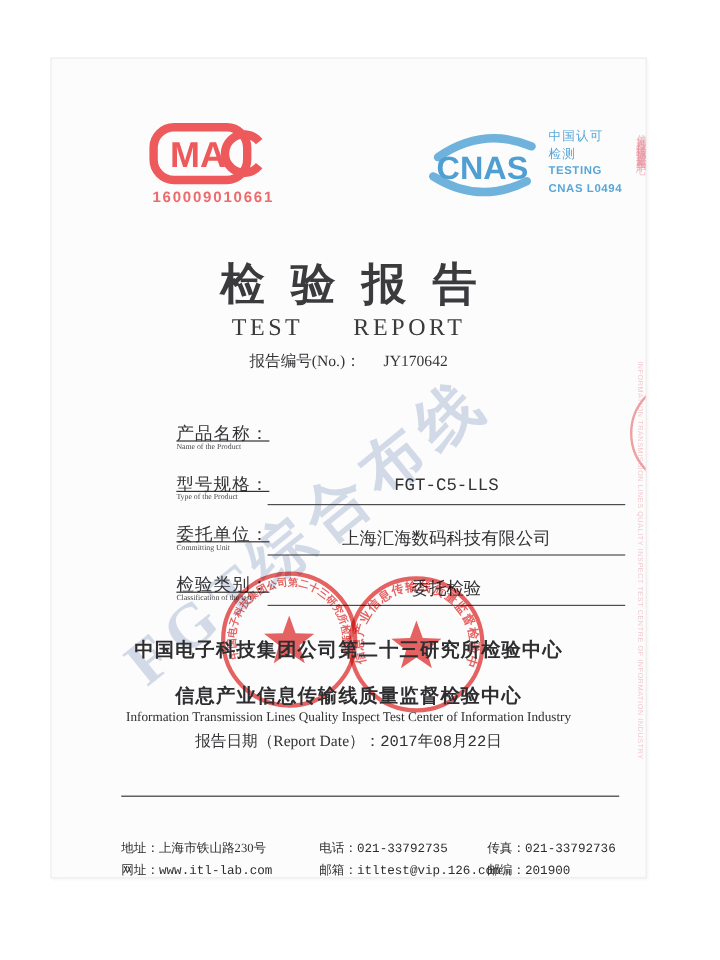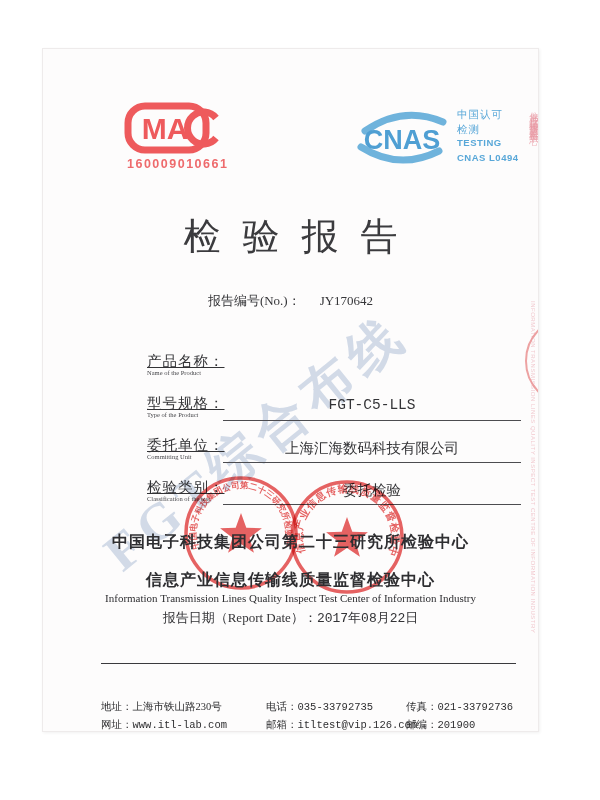--- a/index.html
+++ b/index.html
@@ -20,21 +20,21 @@
   .cma { position:absolute; left:80px; top:52px; }
   .cma-number { position:absolute; left:84px; top:108px; font-family:"Liberation Sans",sans-serif;
     font-weight:bold; font-size:12.5px; letter-spacing:1.5px; color:#ee6a6c; }
   .cnas { position:absolute; left:310px; top:60px; }
   .cnas-text { position:absolute; left:414px; top:58px; line-height:14.5px;
     color:#58a7d8; font-family:"Liberation Sans",sans-serif; }
   .cnas-text .zh { font-size:10.5px; letter-spacing:1px; }
   .cnas-text .en { font-size:9.5px; font-weight:bold; letter-spacing:0.5px; }
   
   .title-zh { position:absolute; left:0; top:163px; width:100%; text-align:center;
-    font-size:37px; font-weight:400; letter-spacing:22px; text-indent:22px; color:#3b3b3e; }
+    font-size:37px; font-weight:700; letter-spacing:22px; text-indent:22px; color:#3b3b3e; }
   .title-en { position:absolute; left:0; top:213px; width:100%; text-align:center;
     font-size:20px; letter-spacing:3px; word-spacing:34px; color:#3b3b3e; }
   .report-no { position:absolute; left:0; top:243px; width:100%; text-align:center;
     font-size:13px; color:#353538; }
   .report-no .val { font-family:"Liberation Serif",serif; margin-left:19px; }
   
   .info-row { position:absolute; left:0; width:100%; height:36px; }
   .info-label { position:absolute; left:104px; top:0; color:#333336; }
   .info-label .zh { font-size:14.5px; letter-spacing:1px; display:block;text-decoration:underline; }
   .info-label .en { font-size:6.5px; display:block; margin-top:-2px; color:#48484c; }
@@ -88,20 +88,21 @@
     <text x="49" y="40" font-size="27" font-weight="bold" fill="#4f9fd3" text-anchor="middle" font-family="Liberation Sans, sans-serif">CNAS</text>
   </svg>
   <div class="cnas-text">
     <div class="zh">中国认可</div>
     <div class="zh">检测</div>
     <div class="en">TESTING</div>
     <div class="en">CNAS L0494</div>
   </div>
 
   <div class="title-zh">检验报告</div>
+  <div class="title-en">TEST REPORT</div>
   <div class="report-no">
     <span>报告编号(No.)：</span><span class="val">JY170642</span>
   </div>
 
   <div class="info-row" style="top:303px">
     <div class="info-label">
       <span class="zh">产品名称：</span>
       <span class="en">Name of the Product</span>
     </div>
   </div>
@@ -152,21 +153,21 @@
   <div class="inst inst-zh1">中国电子科技集团公司第二十三研究所检验中心</div>
   <div class="inst inst-zh2">信息产业信息传输线质量监督检验中心</div>
   <div class="inst inst-en2">Information Transmission Lines Quality Inspect Test Center of Information Industry</div>
   <div class="report-date">
     <span>报告日期（Report Date）：</span><span class="mono">2017年08月22日</span>
   </div>
 
   <div class="footer-rule"></div>
   <div class="footer-row r1">
     <span class="f-item f-c1"><span>地址：</span><span>上海市铁山路230号</span></span>
-    <span class="f-item f-c2"><span>电话：</span><span class="mono">035-33792735</span></span>
+    <span class="f-item f-c2"><span>电话：</span><span class="mono">021-33792735</span></span>
     <span class="f-item f-c3"><span>传真：</span><span class="mono">021-33792736</span></span>
   </div>
   <div class="footer-row r2">
     <span class="f-item f-c1"><span>网址：</span><span class="mono">www.itl-lab.com</span></span>
     <span class="f-item f-c2"><span>邮箱：</span><span class="mono">itltest@vip.126.com</span></span>
     <span class="f-item f-c3"><span>邮编：</span><span class="mono">201900</span></span>
   </div>
 
   <div class="bleed-zh">信息产业信息传输线质量监督检验中心</div>
   <div class="bleed-en">INFORMATION TRANSMISSION LINES QUALITY INSPECT TEST CENTRE OF INFORMATION INDUSTRY</div>

